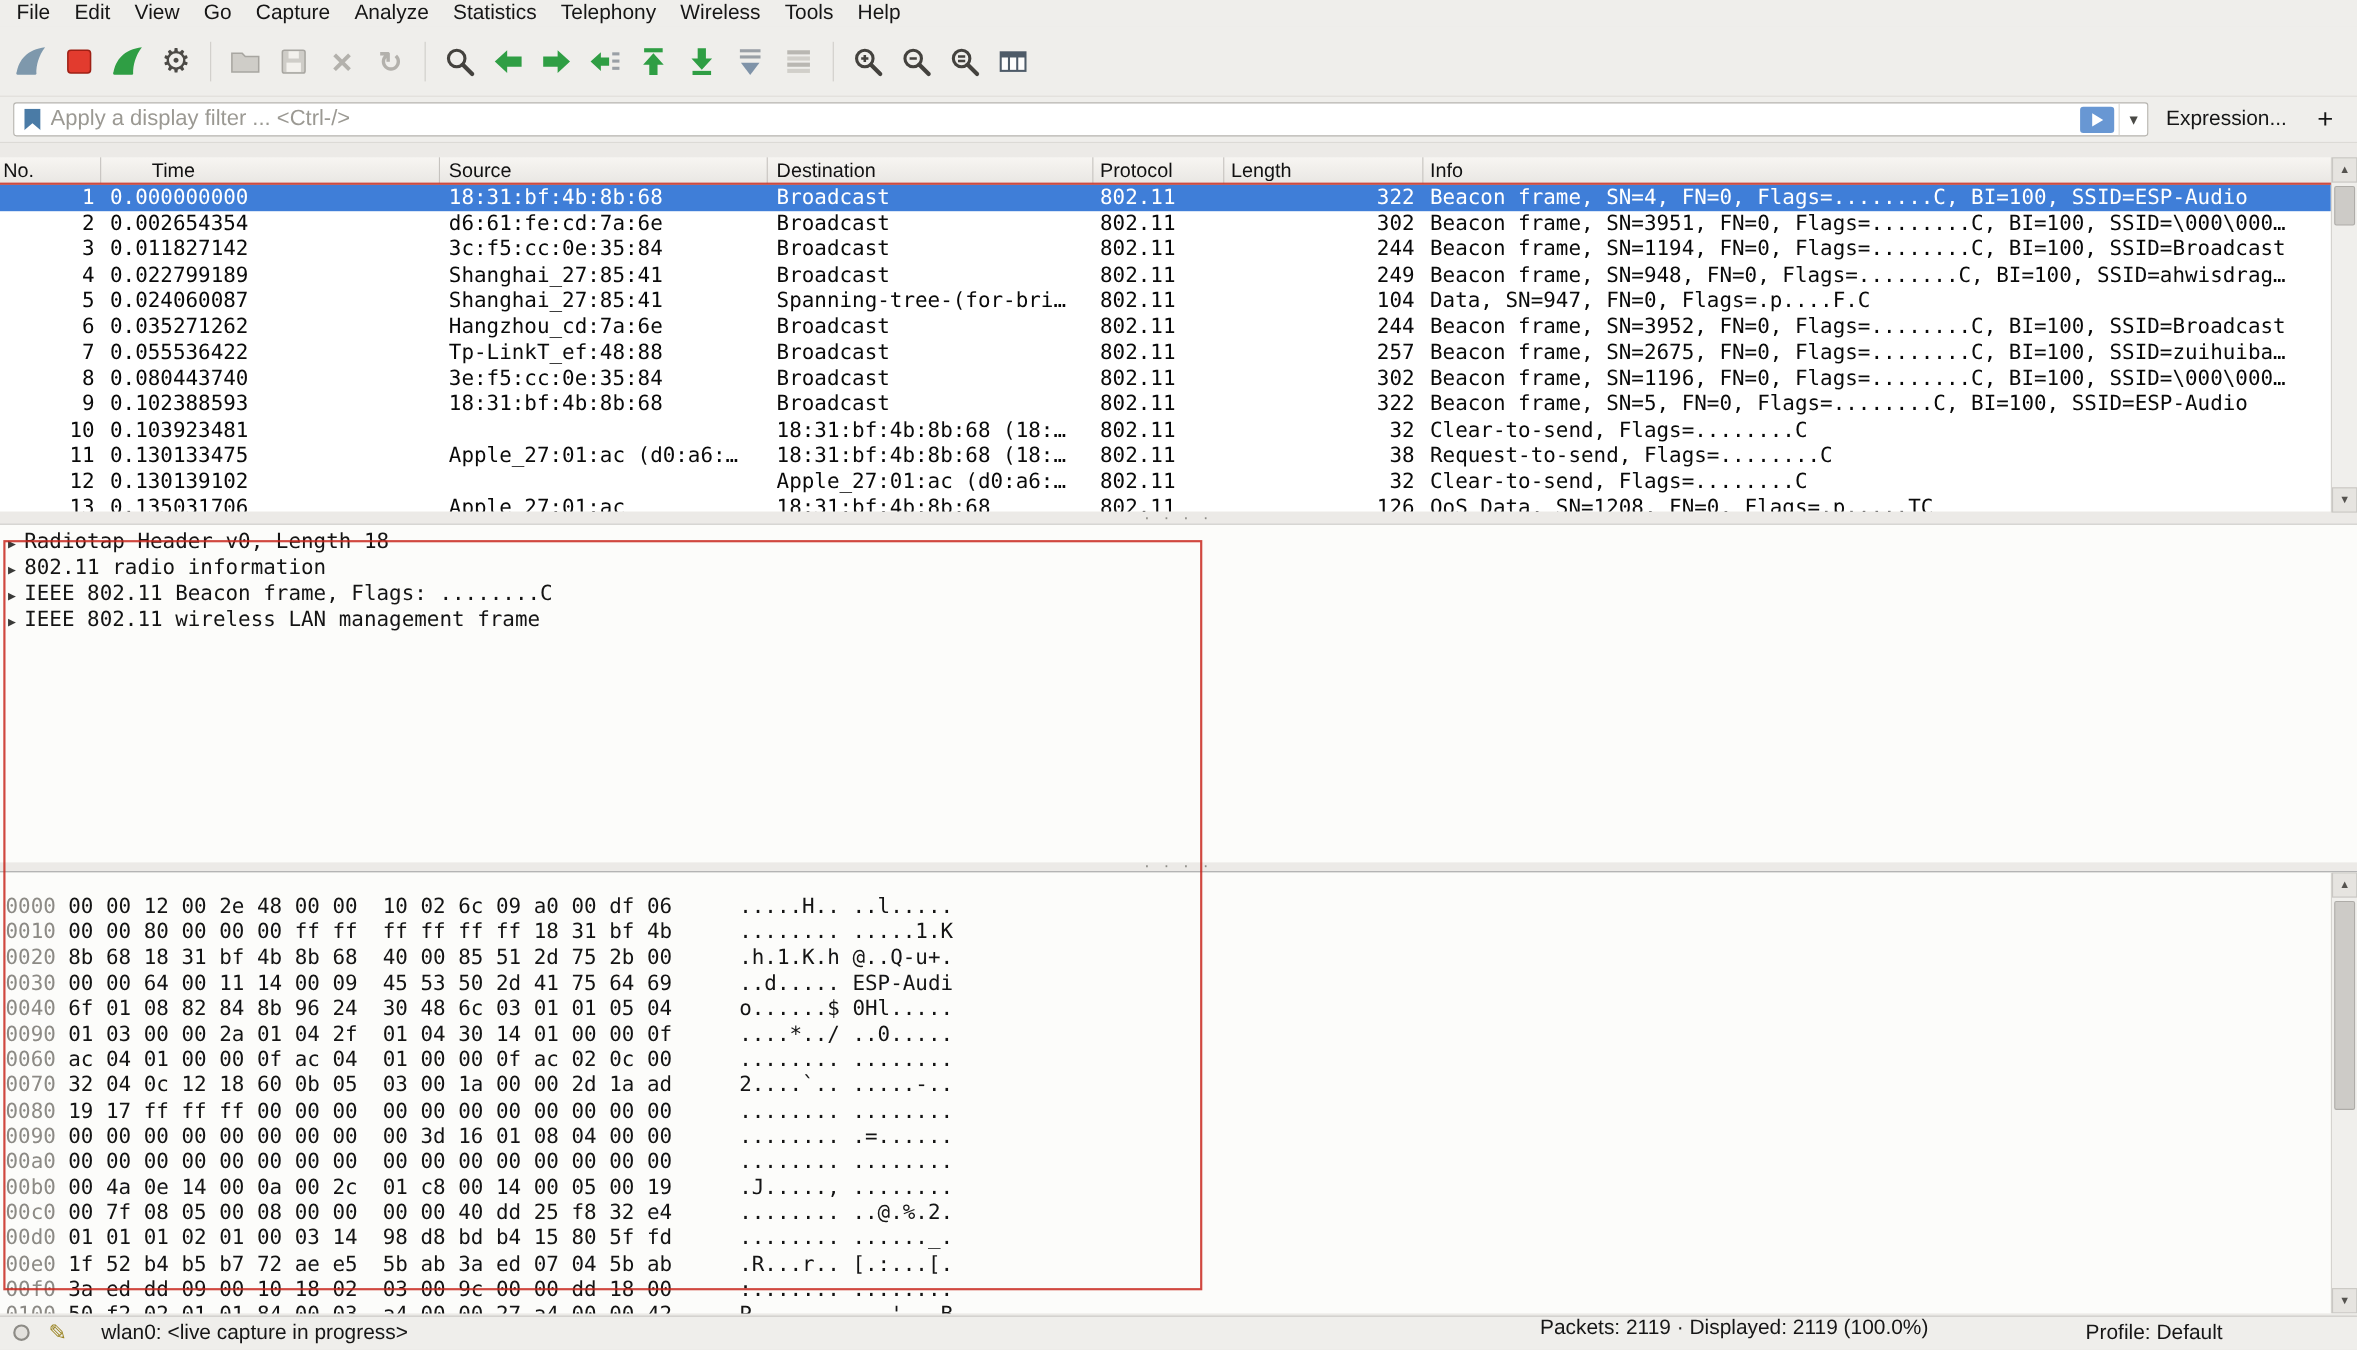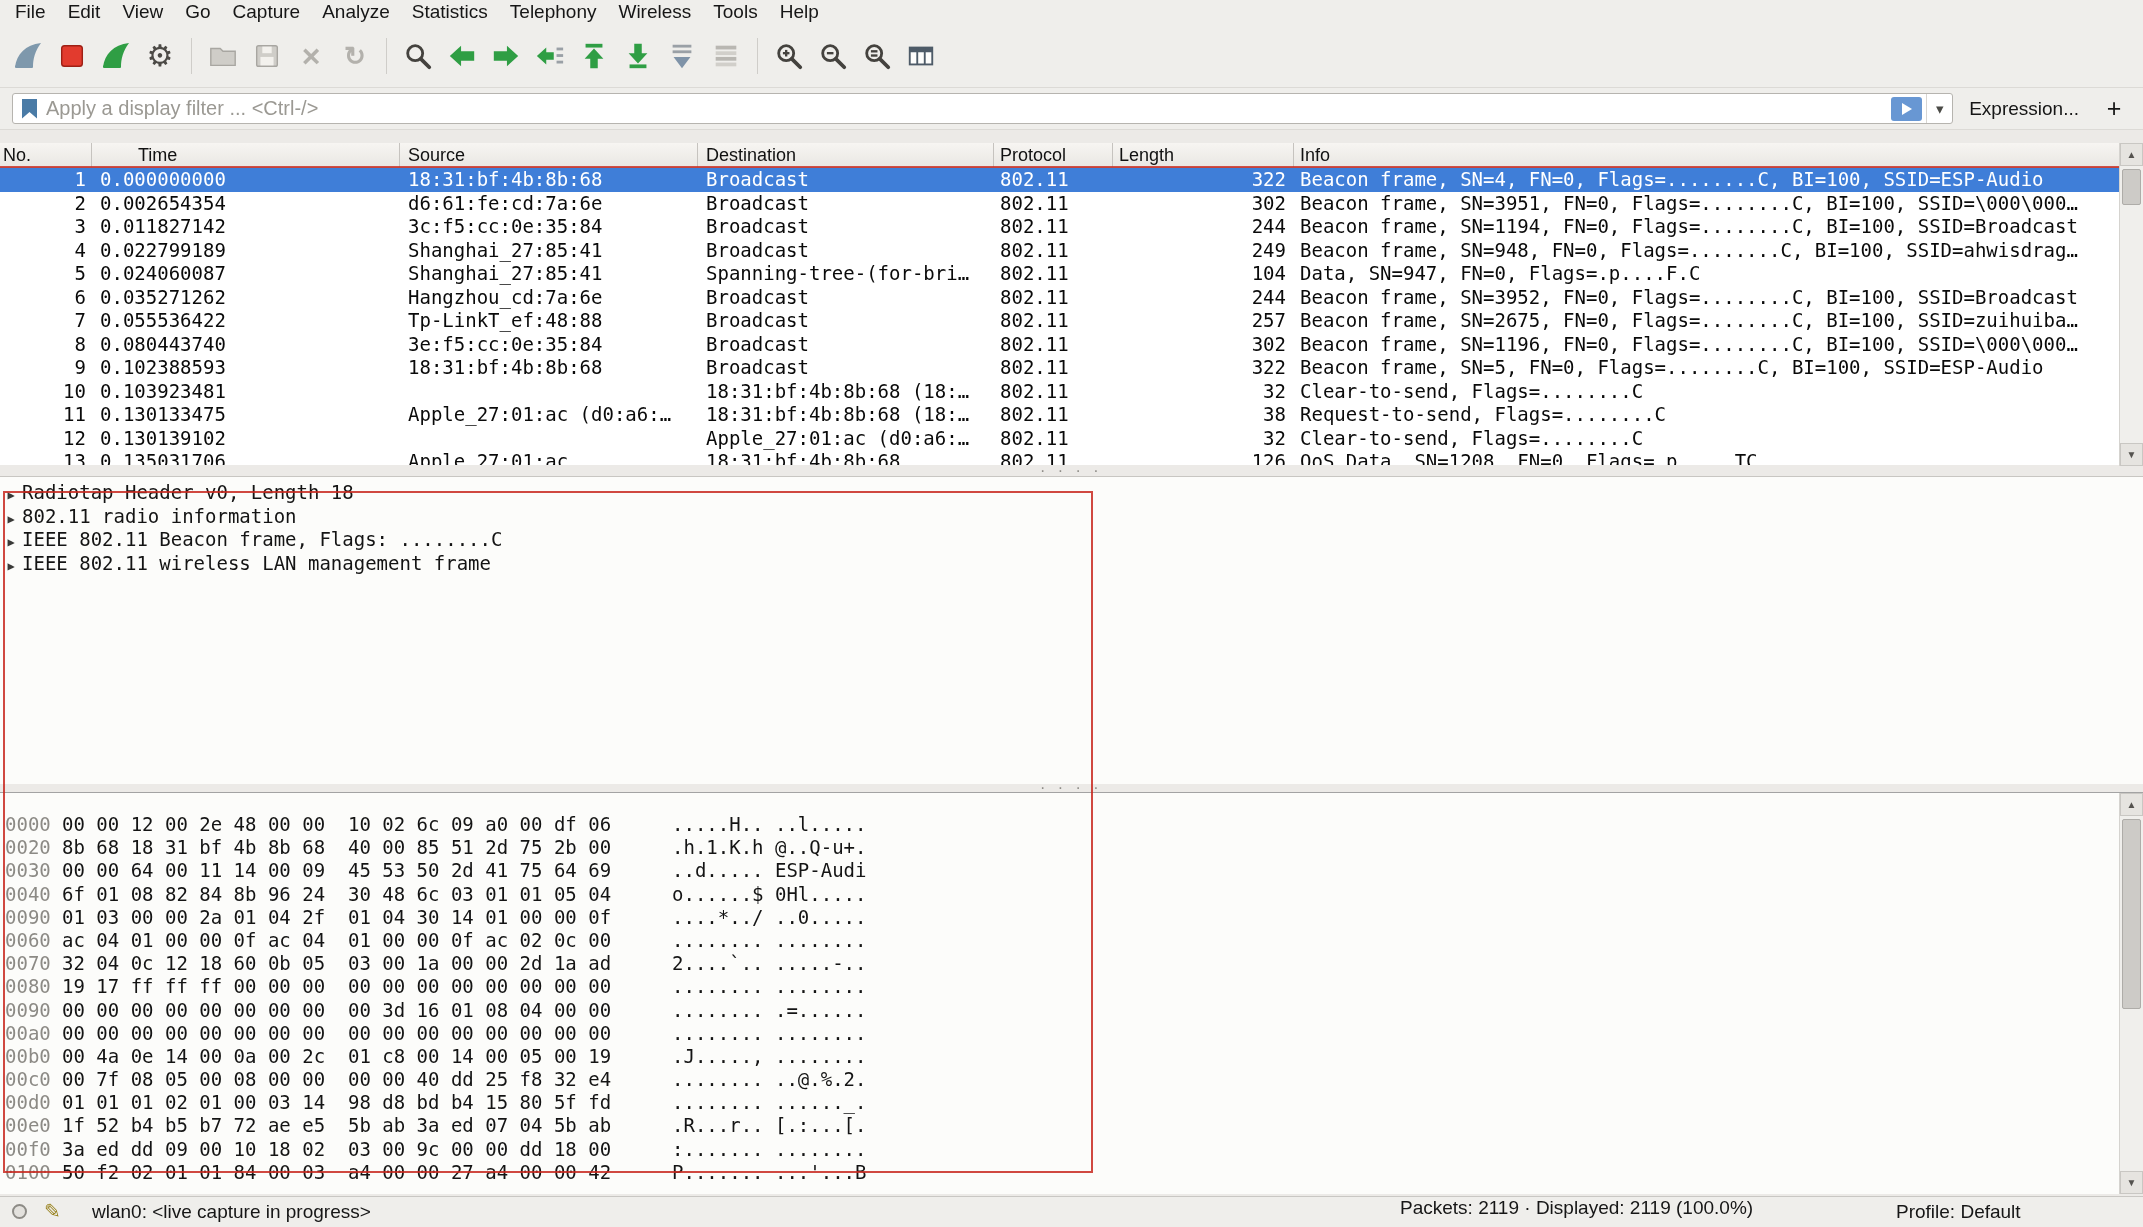--- a/index.html
+++ b/index.html
@@ -432,20 +432,25 @@
   </div>
 
 <div id="hexpane">
   <div id="hex-rows">
       <div class="hex-row mono">
         <span class="hx-off">0000</span>
         <span class="hx-hex">00 00 12 00 2e 48 00 00  10 02 6c 09 a0 00 df 06</span>
         <span class="hx-asc">.....H.. ..l.....</span>
       </div>
       <div class="hex-row mono">
+        <span class="hx-off">0010</span>
+        <span class="hx-hex">00 00 80 00 00 00 ff ff  ff ff ff ff 18 31 bf 4b</span>
+        <span class="hx-asc">........ .....1.K</span>
+      </div>
+      <div class="hex-row mono">
         <span class="hx-off">0020</span>
         <span class="hx-hex">8b 68 18 31 bf 4b 8b 68  40 00 85 51 2d 75 2b 00</span>
         <span class="hx-asc">.h.1.K.h @..Q-u+.</span>
       </div>
       <div class="hex-row mono">
         <span class="hx-off">0030</span>
         <span class="hx-hex">00 00 64 00 11 14 00 09  45 53 50 2d 41 75 64 69</span>
         <span class="hx-asc">..d..... ESP-Audi</span>
       </div>
       <div class="hex-row mono">

